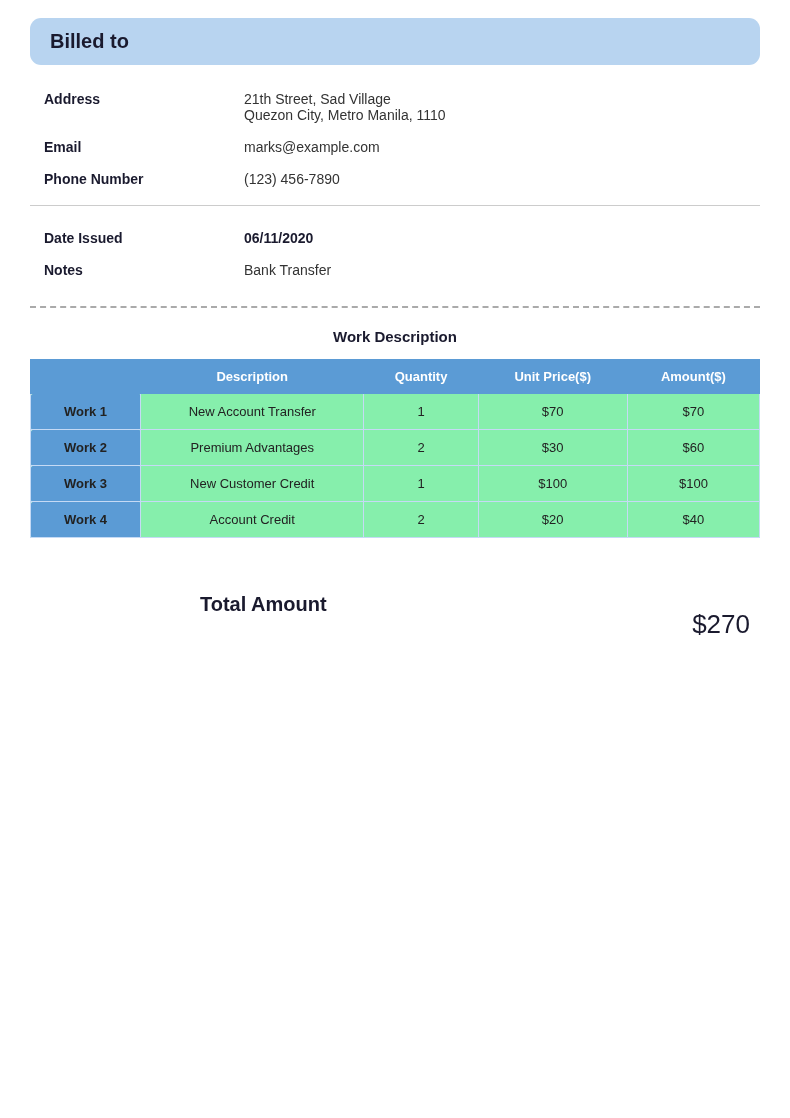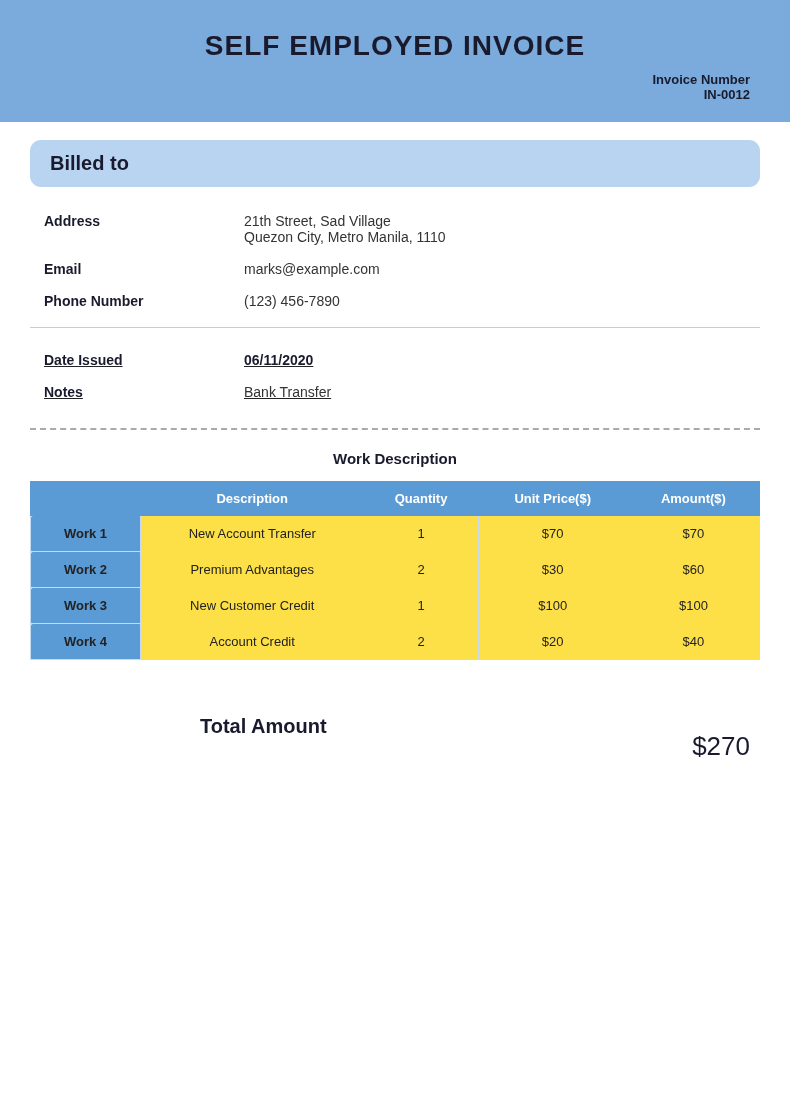--- a/index.html
+++ b/index.html
@@ -83,21 +83,20 @@
     .divider-line {
       border: none;
       border-top: 1px solid #ccc;
       margin: 10px 0;
     }
     .date-notes-table {
       width: 100%;
       border-collapse: collapse;
       margin-top: 16px;
       padding: 0 10px;
-      text-decoration: underline;
     }
     .date-notes-table td {
       padding: 8px 14px;
       font-size: 14px;
       vertical-align: top;
     }
     .date-notes-table .field-label {
       font-weight: 700;
       color: #1a1a2e;
       width: 200px;
@@ -133,21 +132,21 @@
     }
     .work-table thead td {
       color: #fff;
       font-weight: 700;
       font-size: 13px;
       padding: 9px 12px;
       text-align: center;
       border: 1px solid #5b9bd5;
     }
     .work-table tbody tr {
-      background: #fde047;
+      background: #86efac;
     }
     .work-table tbody td {
       padding: 10px 12px;
       font-size: 13px;
       text-align: center;
       border: 1px solid #c5daf5;
       color: #222;
     }
     .work-label-cell {
       background: #5b9bd5;
@@ -173,27 +172,20 @@
       font-weight: 400;
       color: #1a1a2e;
       margin-top: 41px;
     }
   </style>
 </head>
 <body>
 
 <div class="page">
 
-  <div class="header">
-    <div class="header-title">SELF EMPLOYED INVOICE</div>
-    <div class="header-invoice-info">
-      <div class="label">Invoice Number</div>
-      <div class="value">IN-0012</div>
-    </div>
-  </div>
 
   <div class="divider-white"></div>
 
   <div class="billed-to-section">
     <div class="billed-to-header">Billed to</div>
 
     <table class="info-table">
       <tbody>
       <tr>
         <td class="field-label">Address</td>

